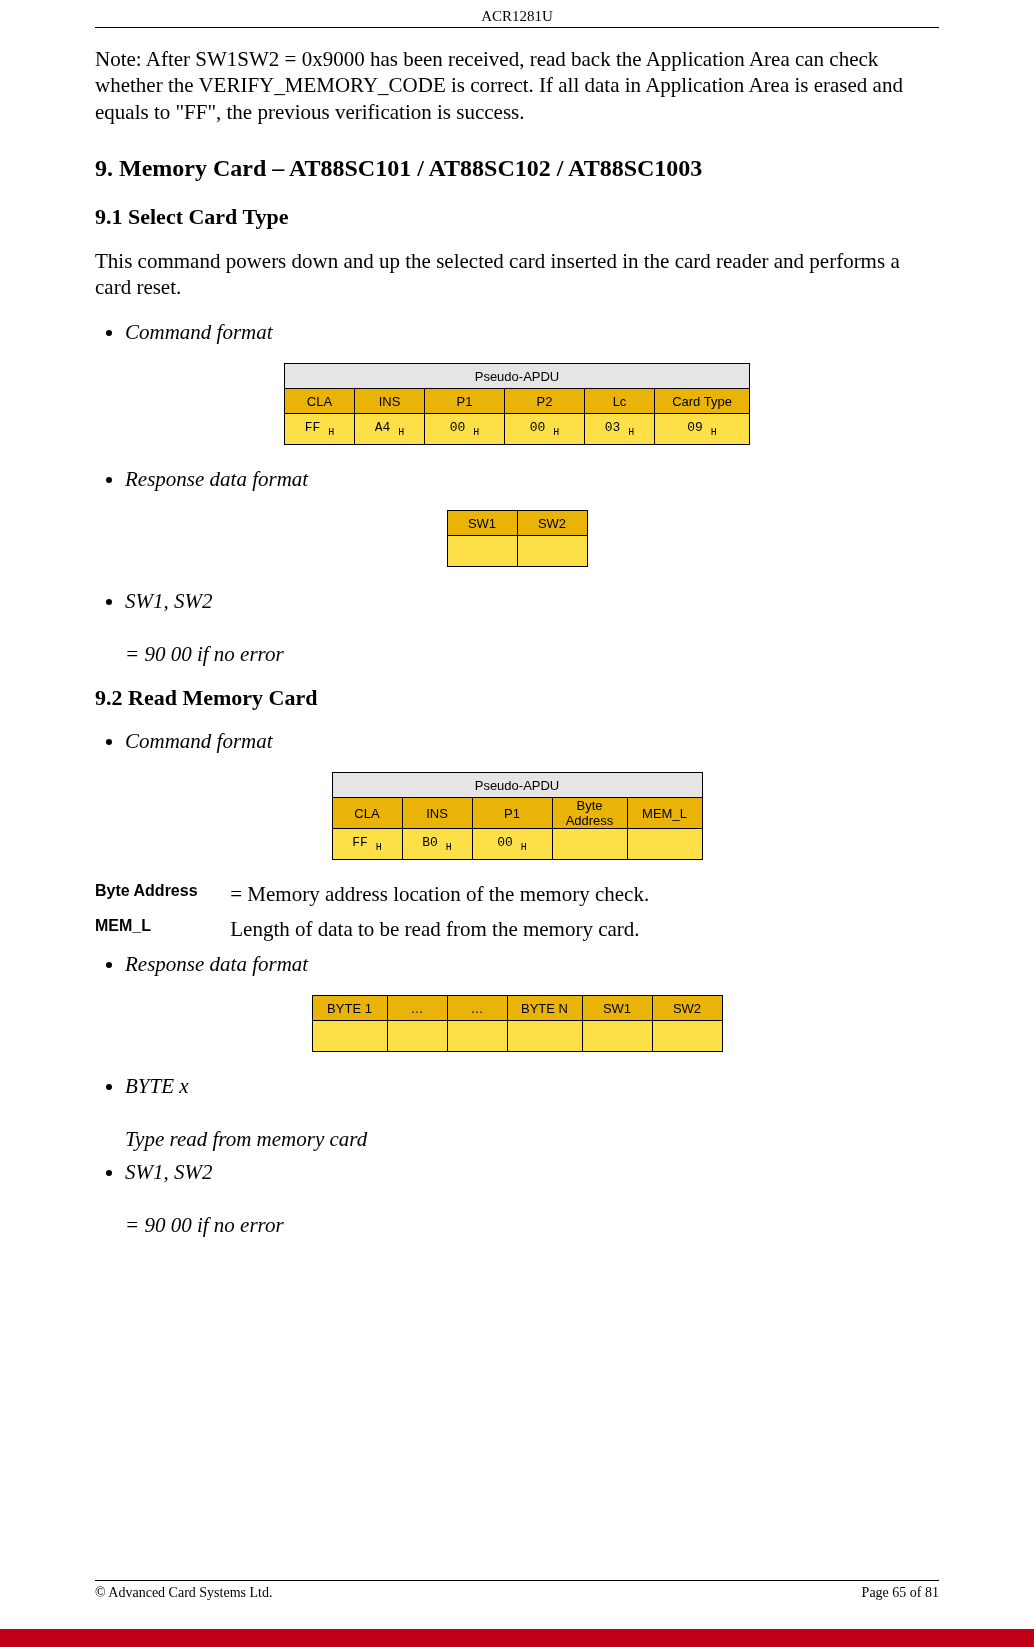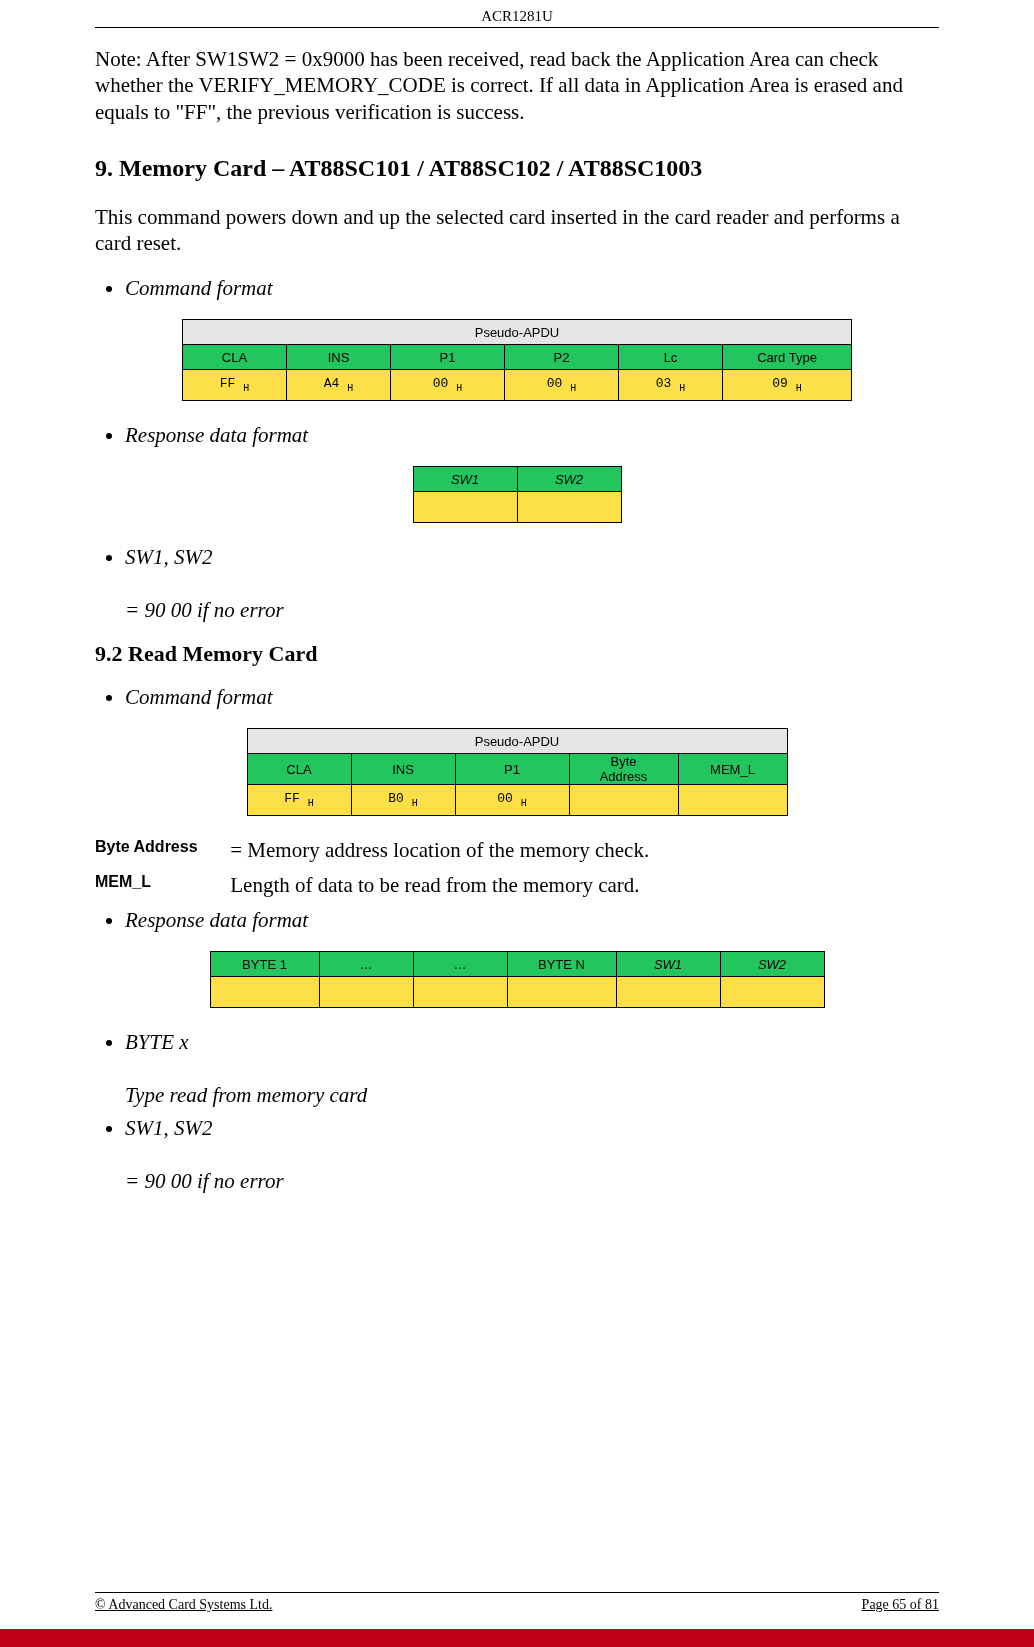--- a/index.html
+++ b/index.html
@@ -60,29 +60,29 @@
     margin: 6px 0 22px 0;
   }
   table.apdu {
     border-collapse: collapse;
     font-family: Arial, Helvetica, sans-serif;
   }
   table.apdu th, table.apdu td {
     border: 1px solid #000;
     font-size: 13px;
     text-align: center;
-    padding: 0 24px;
+    padding: 0 7px;
   }
   table.apdu .title-row th {
     background: #e5e5e5;
     font-weight: normal;
     height: 24px;
   }
   table.apdu .head-row th {
-    background: #22c55e;
+    background: #eab308;
     font-weight: normal;
     height: 24px;
   }
   table.apdu td {
     height: 30px;
     background: #fde047;
     font-family: Liberation Mono, monospace;
   }
   sub { font-size: 10px; vertical-align: sub; }
   .defs {
@@ -98,24 +98,23 @@
     vertical-align: top;
   }
   .inline-row {
     display: flex;
     gap: 28px;
     align-items: baseline;
     flex-direction: column;
   }
   .footer {
     position: absolute;
-    bottom: 34px;
+    bottom: 46px;
     left: 95px;
     right: 95px;
-    text-decoration: underline;
   }
   .footer hr {
     border: none;
     border-top: 1.5px solid #000;
     margin: 0 0 4px 0;
   }
   .footer-row {
     display: flex;
     justify-content: space-between;
     font-family: "Times New Roman", Times, serif;
@@ -130,38 +129,39 @@
     background: #c00018;
   }
   
   .w-cla   { width: 55px; }
   .w-ins   { width: 55px; }
   .w-p     { width: 65px; }
   .w-lc    { width: 55px; }
   .w-ct    { width: 80px; }
   .w-ba    { width: 60px; }
   .w-mem   { width: 60px; }
-  .w-sw    { width: 55px; font-style: italic; }
+  .w-sw    { width: 55px; }
   .w-byte  { width: 60px; }
   .w-dots  { width: 45px; }
   .tall th { height: 40px; }
   .tall-td td { height: 34px; }
 </style>
 </head>
 <body>
 
 <div class="page">
 
   <div class="header-product">ACR1281U</div>
   <hr class="rule">
 
   <p class="body-text">Note:  After SW1SW2 = 0x9000 has been received, read back the Application Area can check whether the VERIFY_MEMORY_CODE is correct.  If all data in Application Area is erased and equals to "FF", the previous verification is success.</p>
 
   <div class="h1">9. Memory Card – AT88SC101 / AT88SC102 / AT88SC1003</div>
 
+  <div class="h2">9.1 Select Card Type</div>
 
   <p class="body-text">This command powers down and up the selected card inserted in the card reader and performs a card reset.</p>
 
   <ul class="bullets">
     <li>Command format</li>
   </ul>
 
   <div class="tbl-wrap">
     <table class="apdu">
       <tbody>

